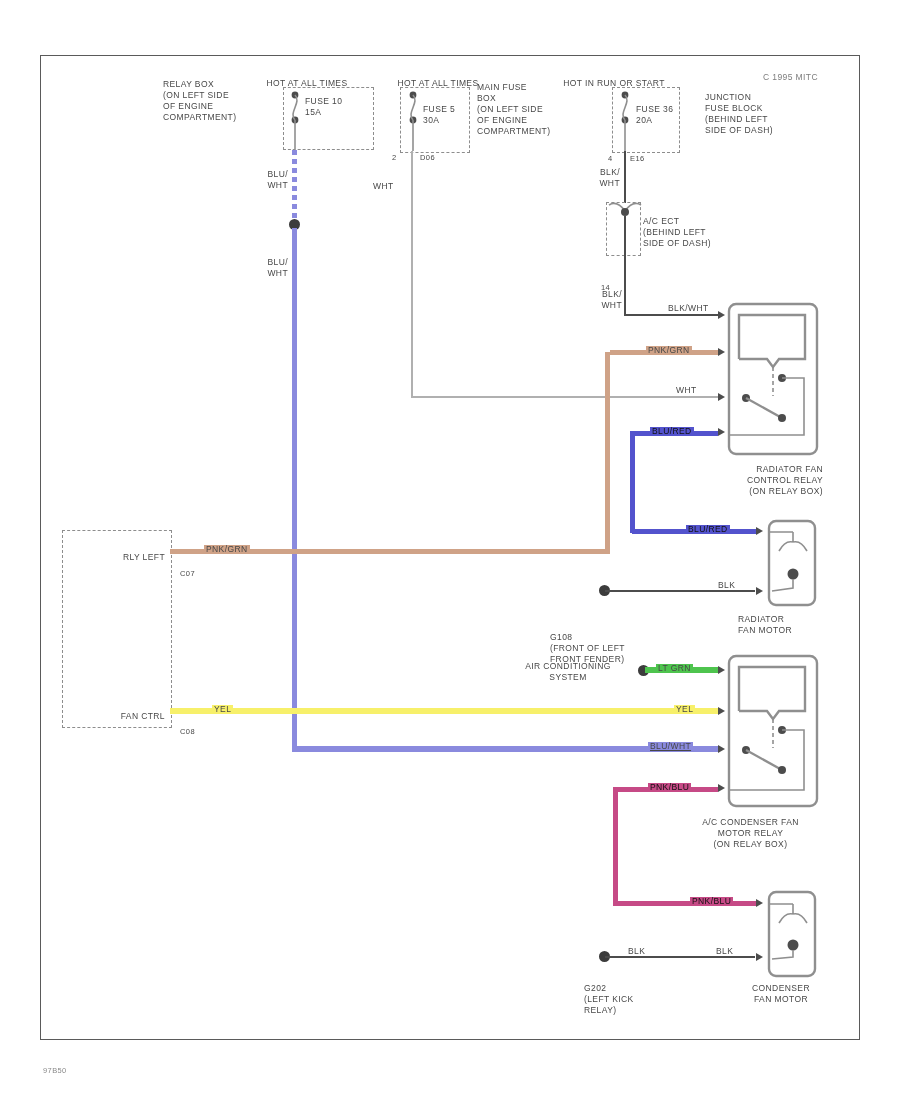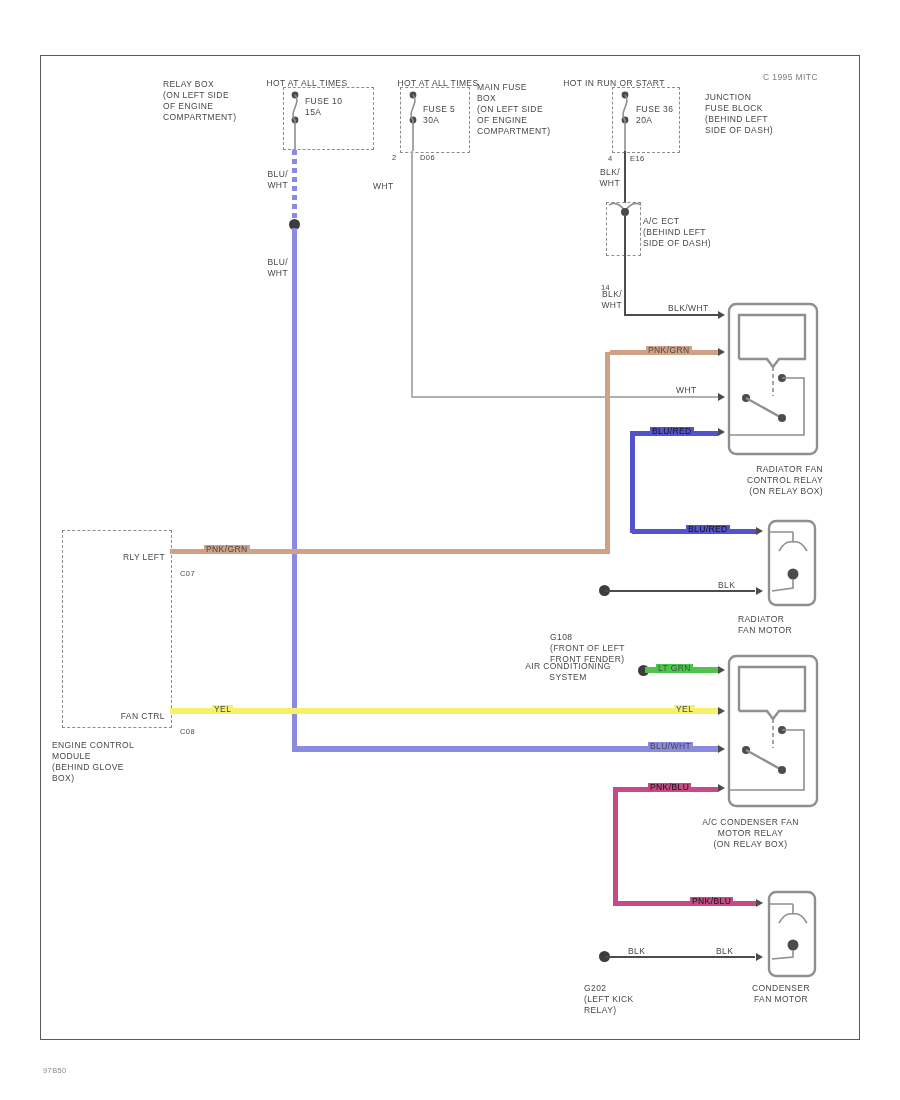--- a/index.html
+++ b/index.html
@@ -83,21 +83,21 @@
   <div class="lbl tiny" style="left:630px;top:153px;">E16</div>
 
   <div class="wire" style="left:292px;top:150px;width:5px;height:74px;background:repeating-linear-gradient(to bottom,var(--wire-bluwht) 0 5px,#fff 5px 9px);"></div>
   <div class="dot" style="left:289px;top:219px;width:11px;height:11px;background:#3c3c3c;"></div>
   <div class="wire" style="left:292px;top:228px;width:5px;height:522px;background:var(--wire-bluwht);"></div>
   <div class="wire" style="left:292px;top:746px;width:426px;height:6px;background:var(--wire-bluwht);"></div>
   <div class="lbl" style="left:250px;top:169px;width:38px;text-align:right;">BLU/
 WHT</div>
   <div class="lbl" style="left:250px;top:257px;width:38px;text-align:right;">BLU/
 WHT</div>
-  <div class="lbl onwire" style="left:648px;top:742px;background:var(--wire-bluwht);">BLU/WHT</div>
+  <div class="lbl onwire" style="left:648px;top:742px;background:var(--wire-bluwht);text-decoration:underline;">BLU/WHT</div>
   <div class="arrow" style="left:718px;top:745px;"></div>
 
   <div class="wire" style="left:411px;top:151px;width:2px;height:246px;background:var(--wire-wht);"></div>
   <div class="wire" style="left:411px;top:396px;width:307px;height:2px;background:var(--wire-wht);"></div>
   <div class="lbl" style="left:373px;top:181px;">WHT</div>
   <div class="lbl" style="left:676px;top:385px;">WHT</div>
   <div class="arrow" style="left:718px;top:393px;"></div>
 
   <div class="wire" style="left:624px;top:151px;width:2px;height:52px;background:var(--wire-blk);"></div>
   <svg style="left:605px;top:198px;" width="40" height="24" viewBox="0 0 40 24">
@@ -117,24 +117,20 @@
   <div class="lbl" style="left:586px;top:289px;width:36px;text-align:right;">BLK/
 WHT</div>
   <div class="lbl" style="left:656px;top:303px;margin-left:12px;">BLK/WHT</div>
   <div class="arrow" style="left:718px;top:311px;"></div>
 
   <div class="dashbox" style="left:62px;top:530px;width:108px;height:196px;"></div>
   <div class="lbl" style="left:83px;top:552px;width:82px;text-align:right;">RLY LEFT</div>
   <div class="lbl" style="left:83px;top:711px;width:82px;text-align:right;">FAN CTRL</div>
   <div class="lbl tiny" style="left:180px;top:568px;">C07</div>
   <div class="lbl tiny" style="left:180px;top:726px;">C08</div>
-  <div class="lbl" style="left:52px;top:740px;width:120px;">ENGINE CONTROL
-MODULE
-(BEHIND GLOVE
-BOX)</div>
 
   <div class="wire" style="left:170px;top:549px;width:440px;height:5px;background:var(--wire-pnkgrn);"></div>
   <div class="wire" style="left:605px;top:352px;width:5px;height:202px;background:var(--wire-pnkgrn);"></div>
   <div class="wire" style="left:610px;top:350px;width:108px;height:5px;background:var(--wire-pnkgrn);"></div>
   <div class="lbl onwire" style="left:204px;top:545px;background:var(--wire-pnkgrn);">PNK/GRN</div>
   <div class="lbl onwire" style="left:646px;top:346px;background:var(--wire-pnkgrn);">PNK/GRN</div>
   <div class="arrow" style="left:718px;top:348px;"></div>
 
   <div class="wire" style="left:170px;top:708px;width:548px;height:6px;background:var(--wire-yel);"></div>
   <div class="lbl onwire" style="left:212px;top:705px;background:var(--wire-yel);">YEL</div>

